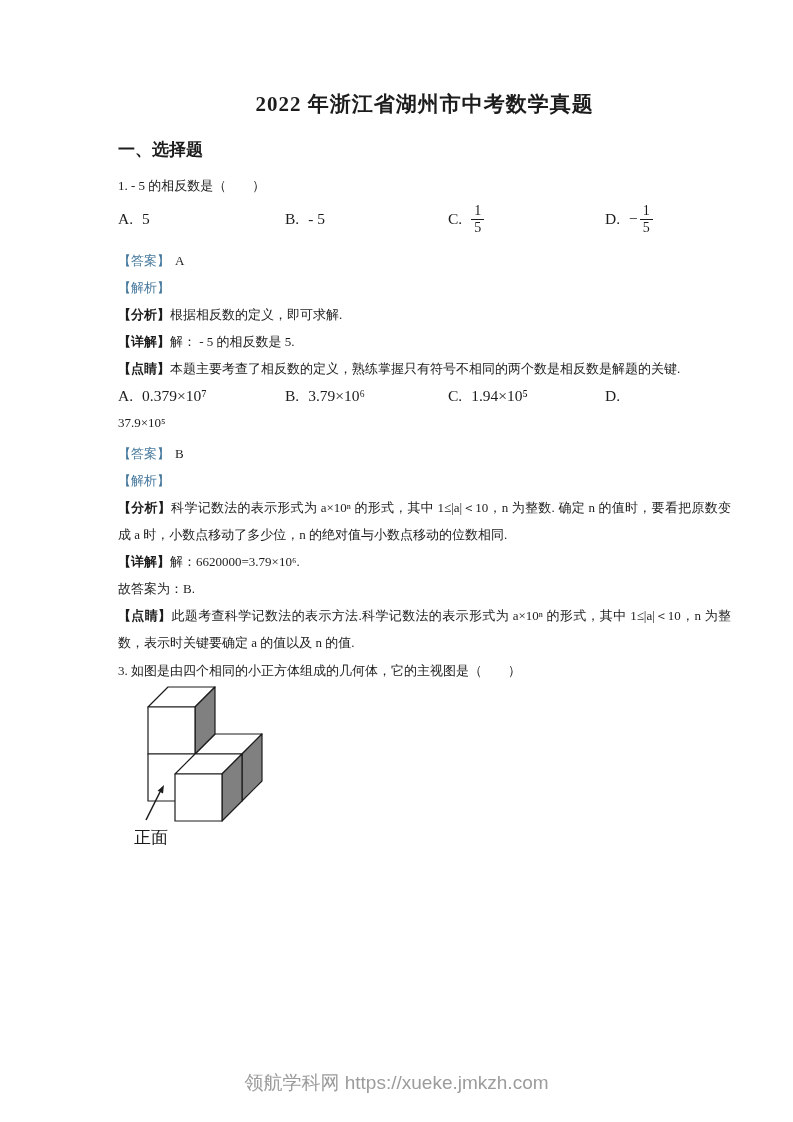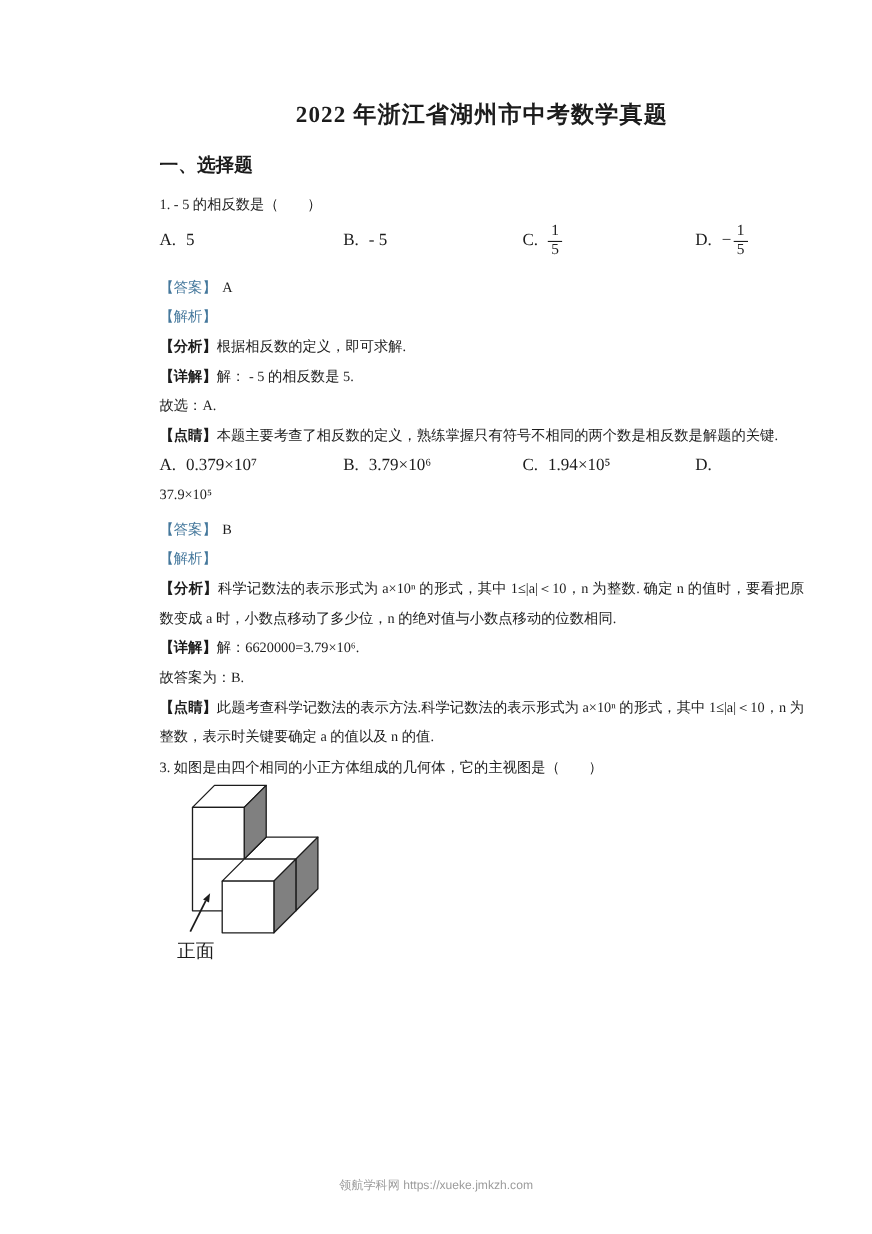--- a/index.html
+++ b/index.html
@@ -7,21 +7,20 @@
   body {
     width: 793px; height: 1122px;
     position: relative;
     overflow: hidden;
     font-family: "Liberation Serif", "DejaVu Serif", serif;
     color: var(--text, #1c1c1c);
   }
   .content {
     position: absolute; inset: 0;
     padding: 90px 62px 0 118px;
-    margin-left: 27px;
   }
   .title {
     font-size: 21px; line-height: 28px; font-weight: bold;
     text-align: center; letter-spacing: 1px;
   }
   .section-heading {
     margin-top: 22px;
     font-size: 17px; line-height: 20px; font-weight: bold;
   }
   .para {
@@ -56,21 +55,21 @@
   .answer-value { margin-left: 5px; }
   .figure-wrap { margin: 0 0 0 14px; }
   .figure-wrap svg text {
     font-family: "Liberation Serif", "DejaVu Serif", serif;
     fill: #1c1c1c;
   }
   .footer {
     position: absolute; top: 1070px; left: 0; right: 0;
     text-align: center;
     font-family: "Liberation Sans", "DejaVu Sans", sans-serif;
-    font-size: 11px; color: var(--footer-gray, #9c9c9c);
+    font-size: 19px; color: var(--footer-gray, #9c9c9c);
   }
 </style>
 </head>
 <body>
 
 <div class="content">
 
   <div class="title">2022 年浙江省湖州市中考数学真题</div>
 
   <div class="section-heading">一、选择题</div>
@@ -110,21 +109,20 @@
   </div>
   <div class="para">
     <span class="blue-label">【解析】</span>
   </div>
   <div class="para">
     <span class="bold-label">【分析】</span><span>根据相反数的定义，即可求解.</span>
   </div>
   <div class="para">
     <span class="bold-label">【详解】</span><span>解： - 5 的相反数是 5.</span>
   </div>
-  <div class="para">故选：A.</div>
   <div class="para">
     <span class="bold-label">【点睛】</span><span>本题主要考查了相反数的定义，熟练掌握只有符号不相同的两个数是相反数是解题的关键.</span>
   </div>
 
 
   <div class="opt-row plain">
     <div class="opt opt-a">
       <span>A.</span>
         <span>0.379×10⁷</span>
     </div>

